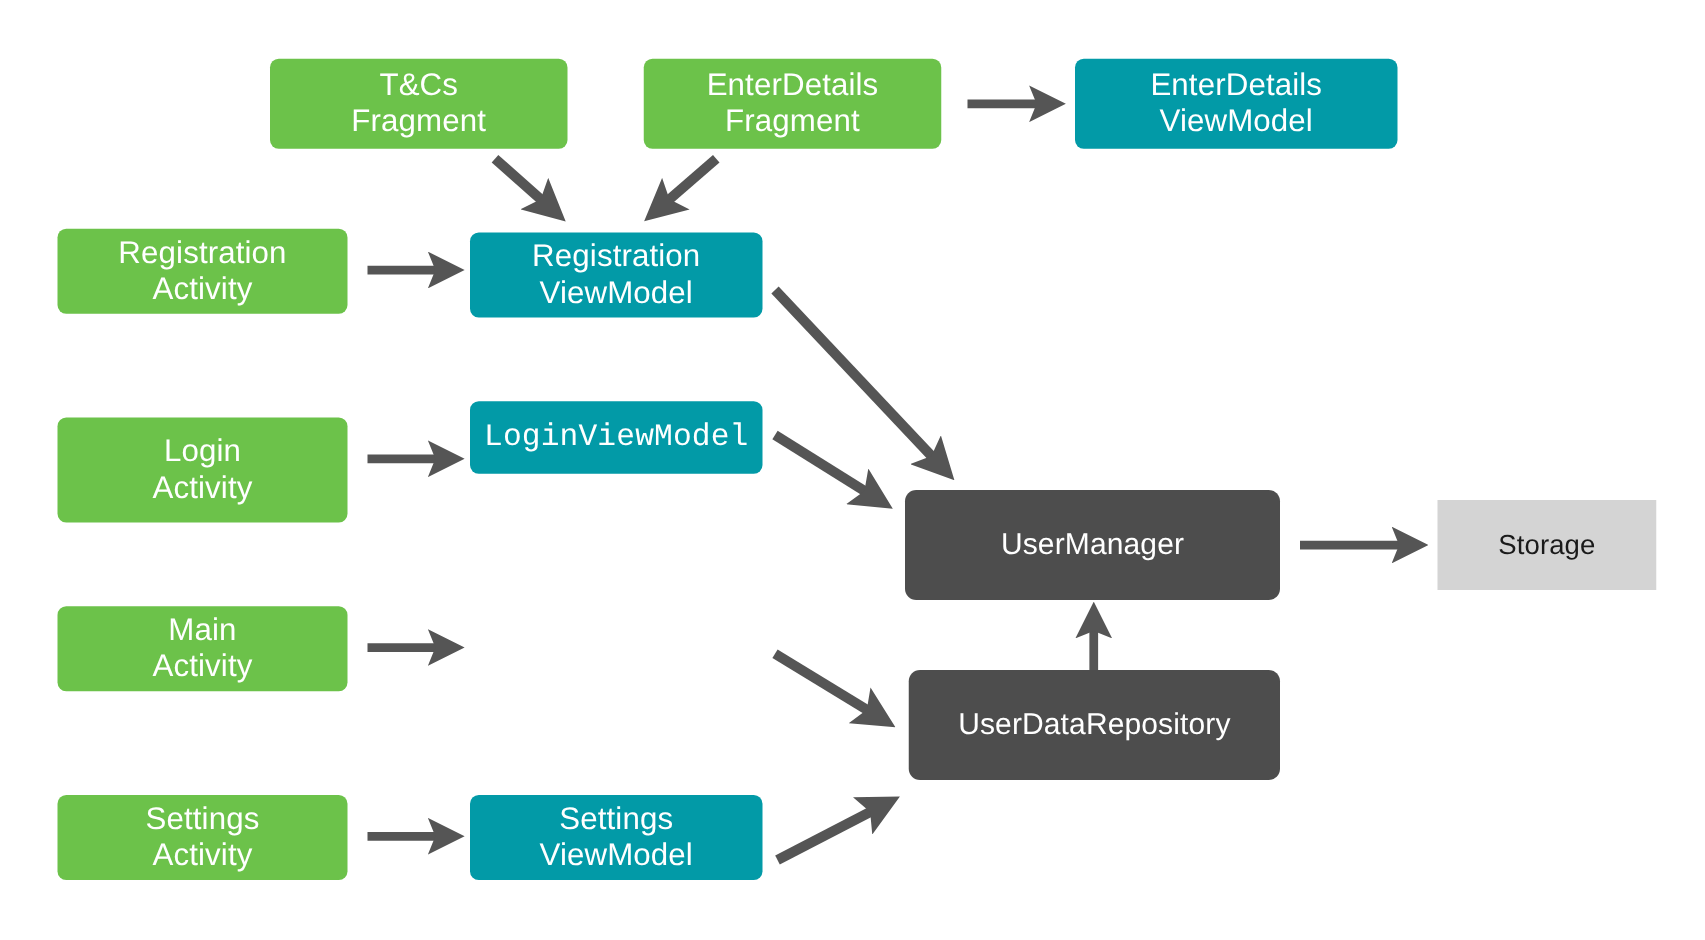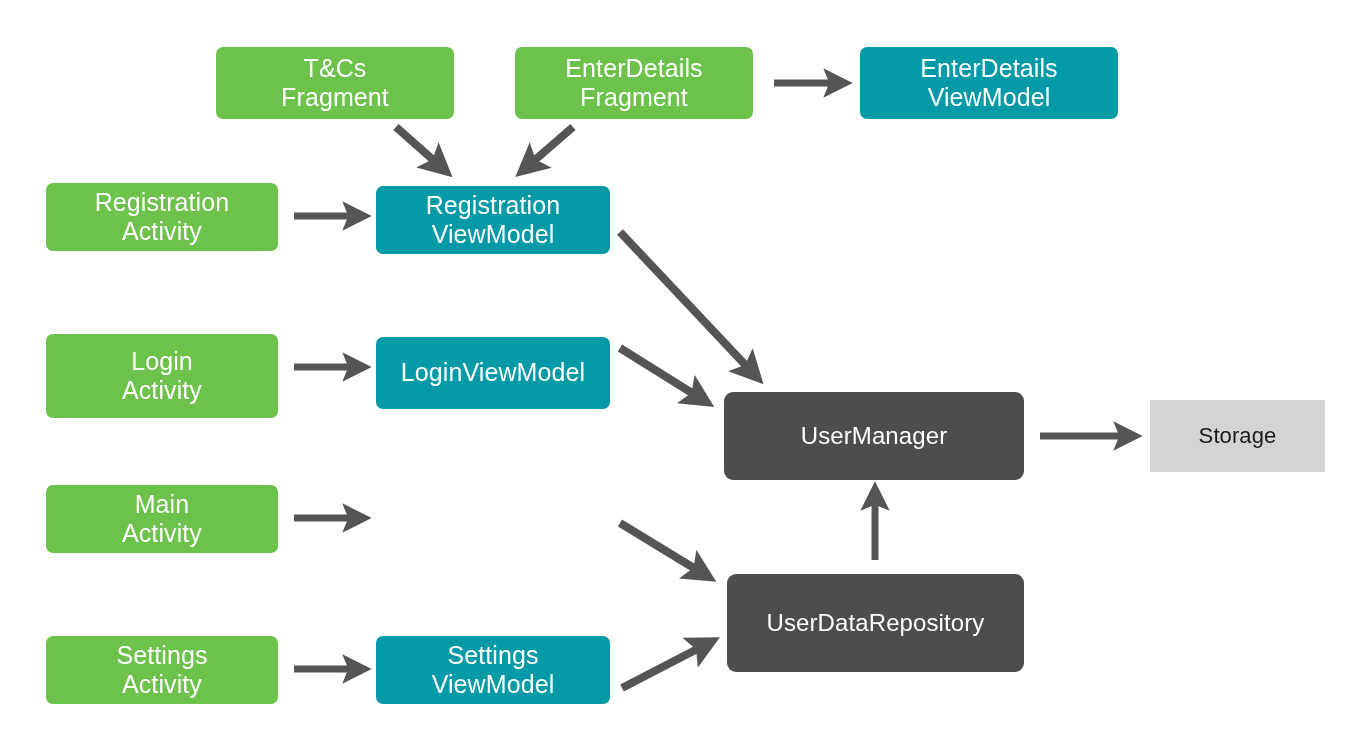--- a/index.html
+++ b/index.html
@@ -125,21 +125,21 @@
   <div class="node node-teal" style="left:376px; top:186px; width:234px; height:68px;">
     <span>Registration
 ViewModel</span>
   </div>
 
   <div class="node node-green" style="left:46px; top:334px; width:232px; height:84px;">
     <span>Login
 Activity</span>
   </div>
 
-  <div class="node node-teal" style="left:376px; top:337px; width:234px; height:72px;">
+  <div class="node node-teal" style="left:376px; top:321px; width:234px; height:58px;font-family:Liberation Mono, monospace;">
     <span>LoginViewModel</span>
   </div>
 
   <div class="node node-green" style="left:46px; top:485px; width:232px; height:68px;">
     <span>Main
 Activity</span>
   </div>
 
 
   <div class="node node-green" style="left:46px; top:636px; width:232px; height:68px;">
@@ -149,21 +149,21 @@
 
   <div class="node node-teal" style="left:376px; top:636px; width:234px; height:68px;">
     <span>Settings
 ViewModel</span>
   </div>
 
   <div class="node node-dark" style="left:724px; top:392px; width:300px; height:88px;">
     <span>UserManager</span>
   </div>
 
-  <div class="node node-dark" style="left:727px; top:574px; width:297px; height:98px;">
+  <div class="node node-dark" style="left:727px; top:536px; width:297px; height:88px;">
     <span>UserDataRepository</span>
   </div>
 
   <div class="node node-gray" style="left:1150px; top:400px; width:175px; height:72px;">
     <span>Storage</span>
   </div>
 
 </div>
 
 </body></html>

